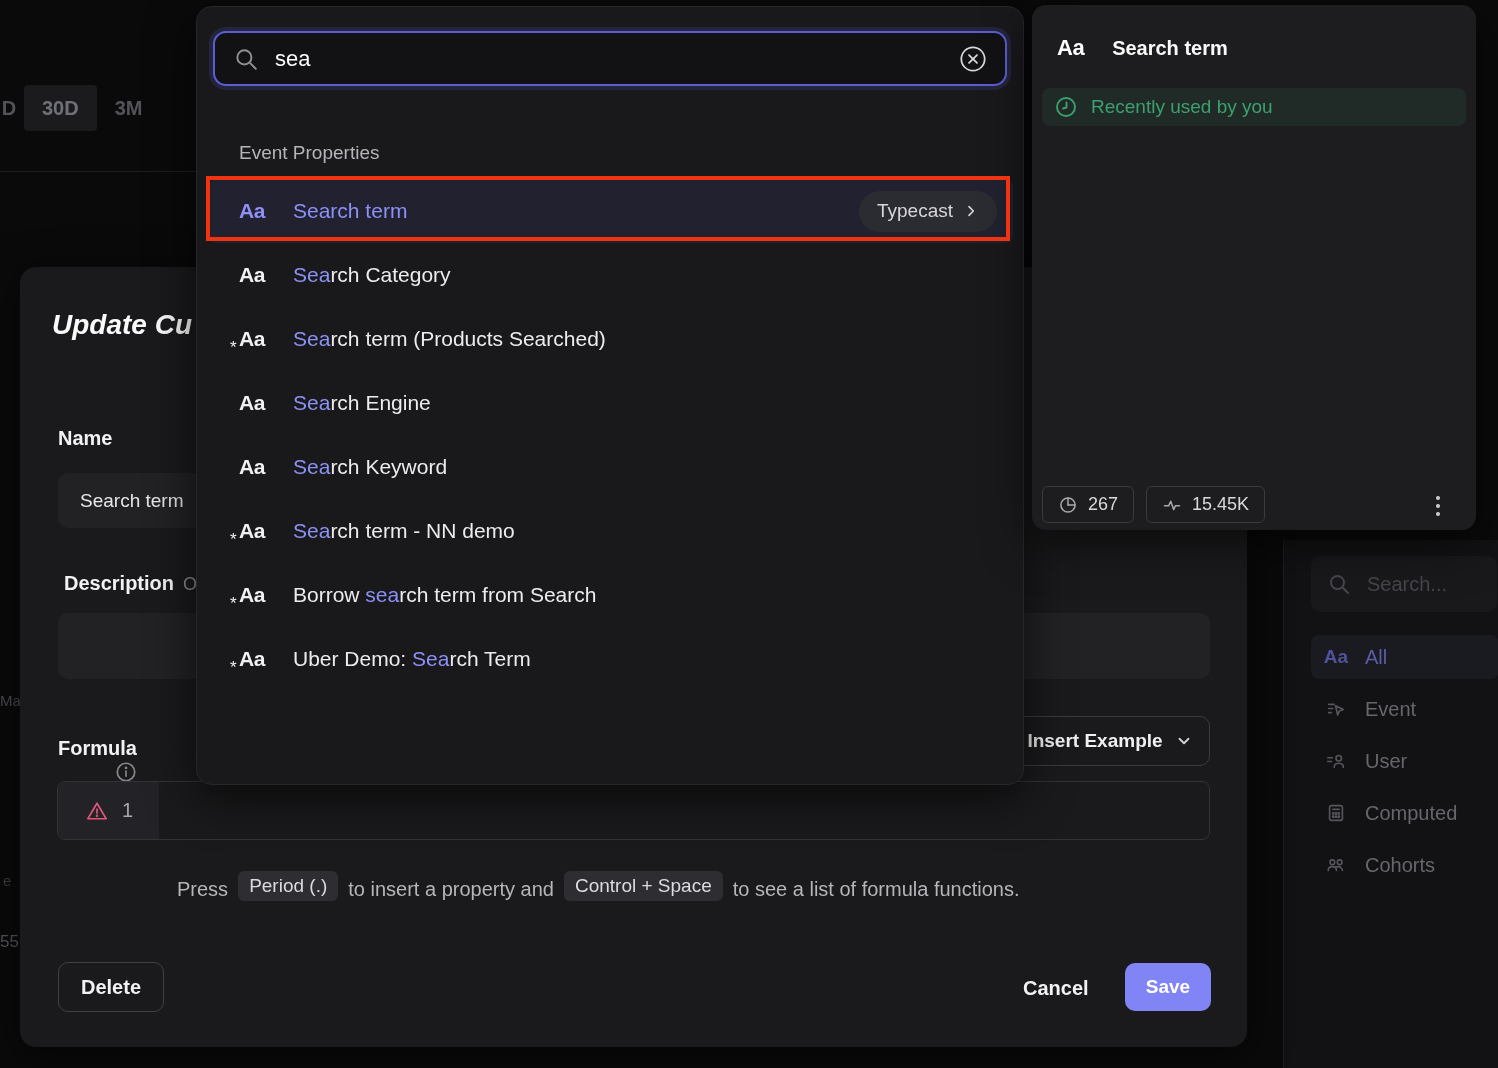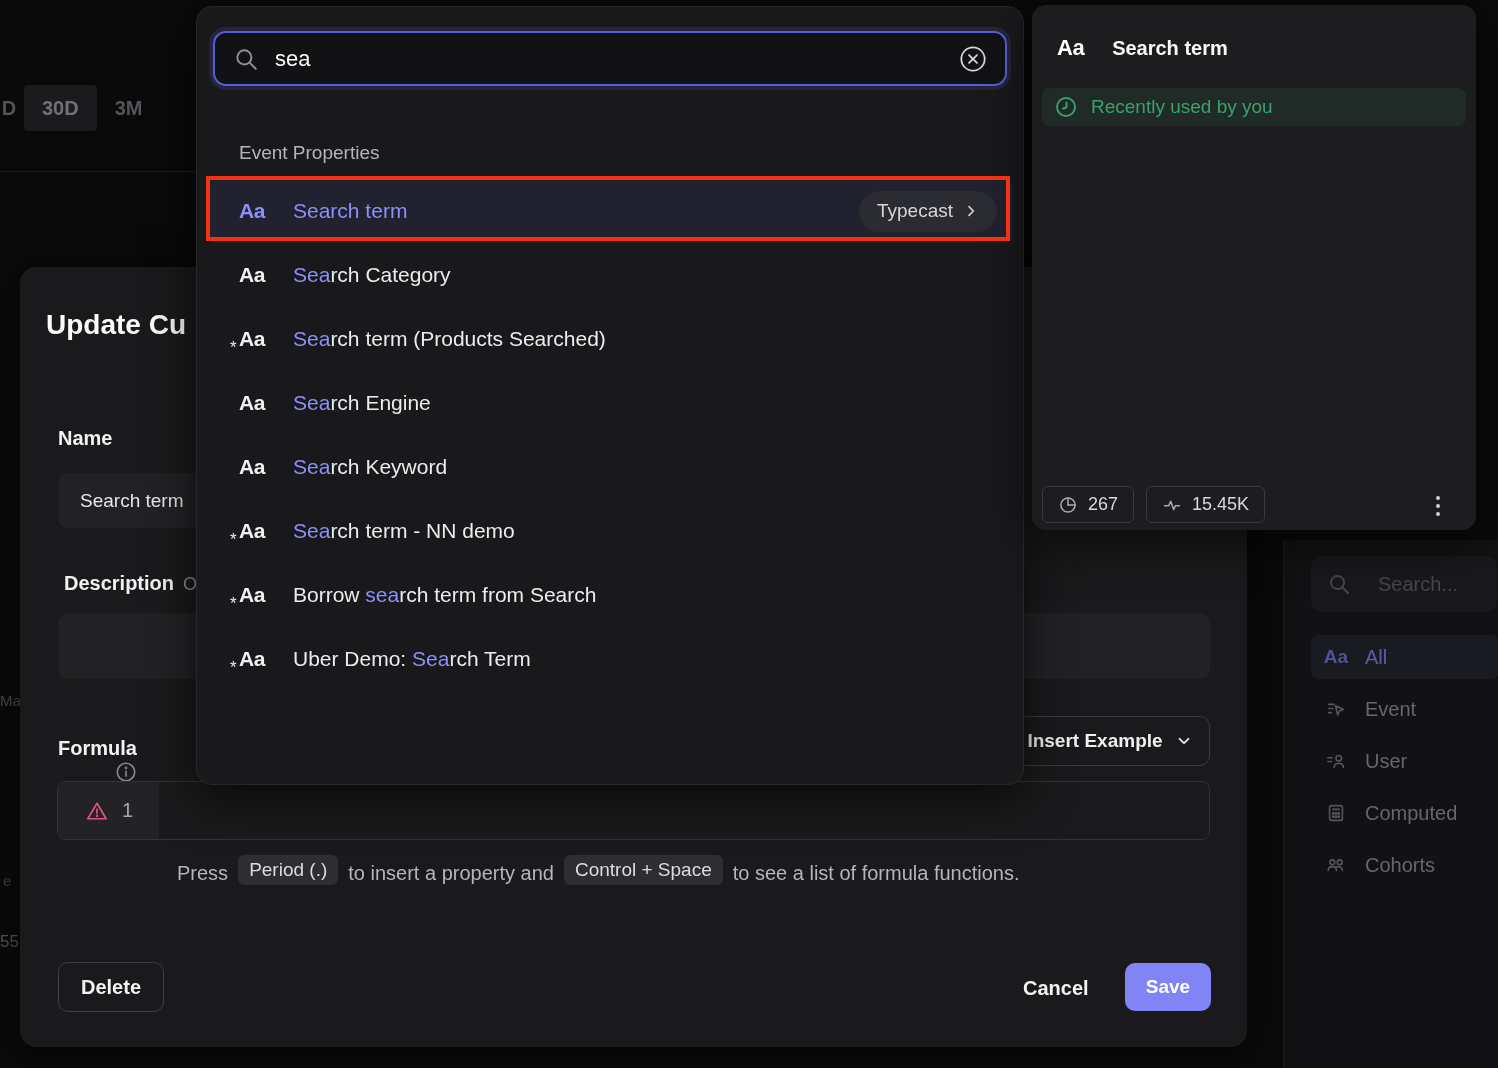--- a/index.html
+++ b/index.html
@@ -19,37 +19,37 @@
   .backdrop-divider { position:absolute; left:0; top:171px; width:196px; height:1px; background:#1e1e21; }
   .frags .frag { position:absolute; color:#4c4c52; font-size:15px; }
   .frags .frag:nth-child(1) { left:0; top:692px; }
   .frags .frag:nth-child(2) { left:3px; top:872px; color:#3d3d43; }
   .frags .frag:nth-child(3) { left:0; top:932px; font-size:17px; color:#57575e; }
 
   
   .sidebar { position:absolute; left:1283px; top:540px; width:215px; height:528px;
              background:#121214; border-left:1px solid #1e1e22; }
   .sb-search { position:absolute; left:27px; top:16px; width:186px; height:56px;
-               background:#19191c; border-radius:10px; display:flex; align-items:center; gap:27px; padding:0 16px; }
+               background:#19191c; border-radius:10px; display:flex; align-items:center; gap:16px; padding:0 16px; }
   .sb-search svg { width:24px; height:24px; color:#46464d; flex:0 0 auto; }
   .sb-search input { background:transparent; border:0; outline:none; width:100%;
                      font-family:"Liberation Sans",sans-serif; font-size:20px; color:#8a8a90; }
   .sb-search input::placeholder { color:#45454c; }
   .sb-list { position:absolute; left:27px; top:95px; width:188px; }
   .sb-row { height:44px; margin-bottom:8px; display:flex; align-items:center; gap:16px;
             padding:0 12px; border-radius:8px; font-size:20px; color:#66666d; }
   .sb-row.sel { background:#1a1a21; color:#5c5da6; }
   .sb-row .sb-ic { width:26px; display:flex; justify-content:center; color:#55555c; }
   .sb-row.sel .sb-ic { color:#51529a; font-weight:700; font-size:19px; }
   .sb-row svg { width:22px; height:22px; }
 
   
   .modal { position:absolute; left:20px; top:267px; width:1227px; height:780px; z-index:2;
            background:#1a1a1c; border-radius:16px; box-shadow:0 8px 40px rgba(0,0,0,.6); }
-  .modal-title { position:absolute; left:26px; top:42px; font-size:28px; font-weight:700; color:#fafafa; white-space:nowrap; }
+  .modal-title { position:absolute; left:32px; top:42px; font-size:28px; font-weight:700; color:#fafafa; white-space:nowrap;font-style:italic; }
   .field-label { font-size:20px; font-weight:700; color:#f2f2f4; }
   .lbl-name { position:absolute; left:38px; top:160px; }
   .name-input { position:absolute; left:38px; top:206px; width:520px; height:55px;
                 background:#222225; border:0; border-radius:10px; padding:0 22px;
                 font-family:"Liberation Sans",sans-serif; font-size:19px; color:#e6e6e9; outline:none; }
   .lbl-desc { position:absolute; left:44px; top:305px; }
   .lbl-desc .opt { font-size:18px; font-weight:400; color:#8a8a90; margin-left:9px; }
   .desc-area { position:absolute; left:38px; top:346px; width:1152px; height:66px;
                background:#222225; border:0; border-radius:10px; resize:none; outline:none; }
   .insert-btn { position:absolute; left:990px; top:449px; width:200px; height:50px;
@@ -63,21 +63,21 @@
                     border:1px solid #323237; border-radius:8px; display:flex; overflow:hidden; }
   .gutter { width:101px; background:#232327; display:flex; align-items:center; gap:14px; padding:0 0 0 28px; flex:0 0 auto; }
   .gutter svg { width:22px; height:22px; color:#e0567b; }
   .gutter .lineno { font-size:20px; color:#a6a6ab; }
   .formula-body { flex:1; display:flex; align-items:center; padding-left:22px; background:#1b1b1e; }
   .undef-chip { display:flex; align-items:center; gap:10px; height:36px; padding:0 17px;
                 background:#3c2b31; border-radius:14px; font-size:19px; color:#c9bcc1; }
   .undef-chip svg { width:20px; height:20px; color:#b9aab0; }
   .hint { position:absolute; left:157px; top:588px; font-size:20px; color:#b5b5ba;
           display:flex; align-items:flex-end; gap:10px; white-space:nowrap; }
-  .kbd { background:#2d2d32; border-radius:6px; padding:4px 11px; color:#dcdcdf; font-size:19px; }
+  .kbd { background:#2d2d32; border-radius:6px; padding:4px 11px; color:#dcdcdf; font-size:19px;margin-top:16px; }
   .btn { border-radius:10px; font-family:"Liberation Sans",sans-serif; font-size:20px; font-weight:600; cursor:pointer; }
   .delete-btn { position:absolute; left:38px; top:695px; width:106px; height:50px;
                 background:transparent; border:1px solid #3f3f45; color:#f2f2f4; }
   .cancel-btn { position:absolute; left:983px; top:700px; background:transparent; border:0;
                 padding:10px 20px; color:#f2f2f4; }
   .save-btn { position:absolute; left:1105px; top:696px; width:86px; height:48px;
               background:#8184f4; border:0; color:#ffffff; font-size:19px; }
 
   
   .dropdown { position:absolute; left:196px; top:6px; width:828px; height:779px; z-index:3;

